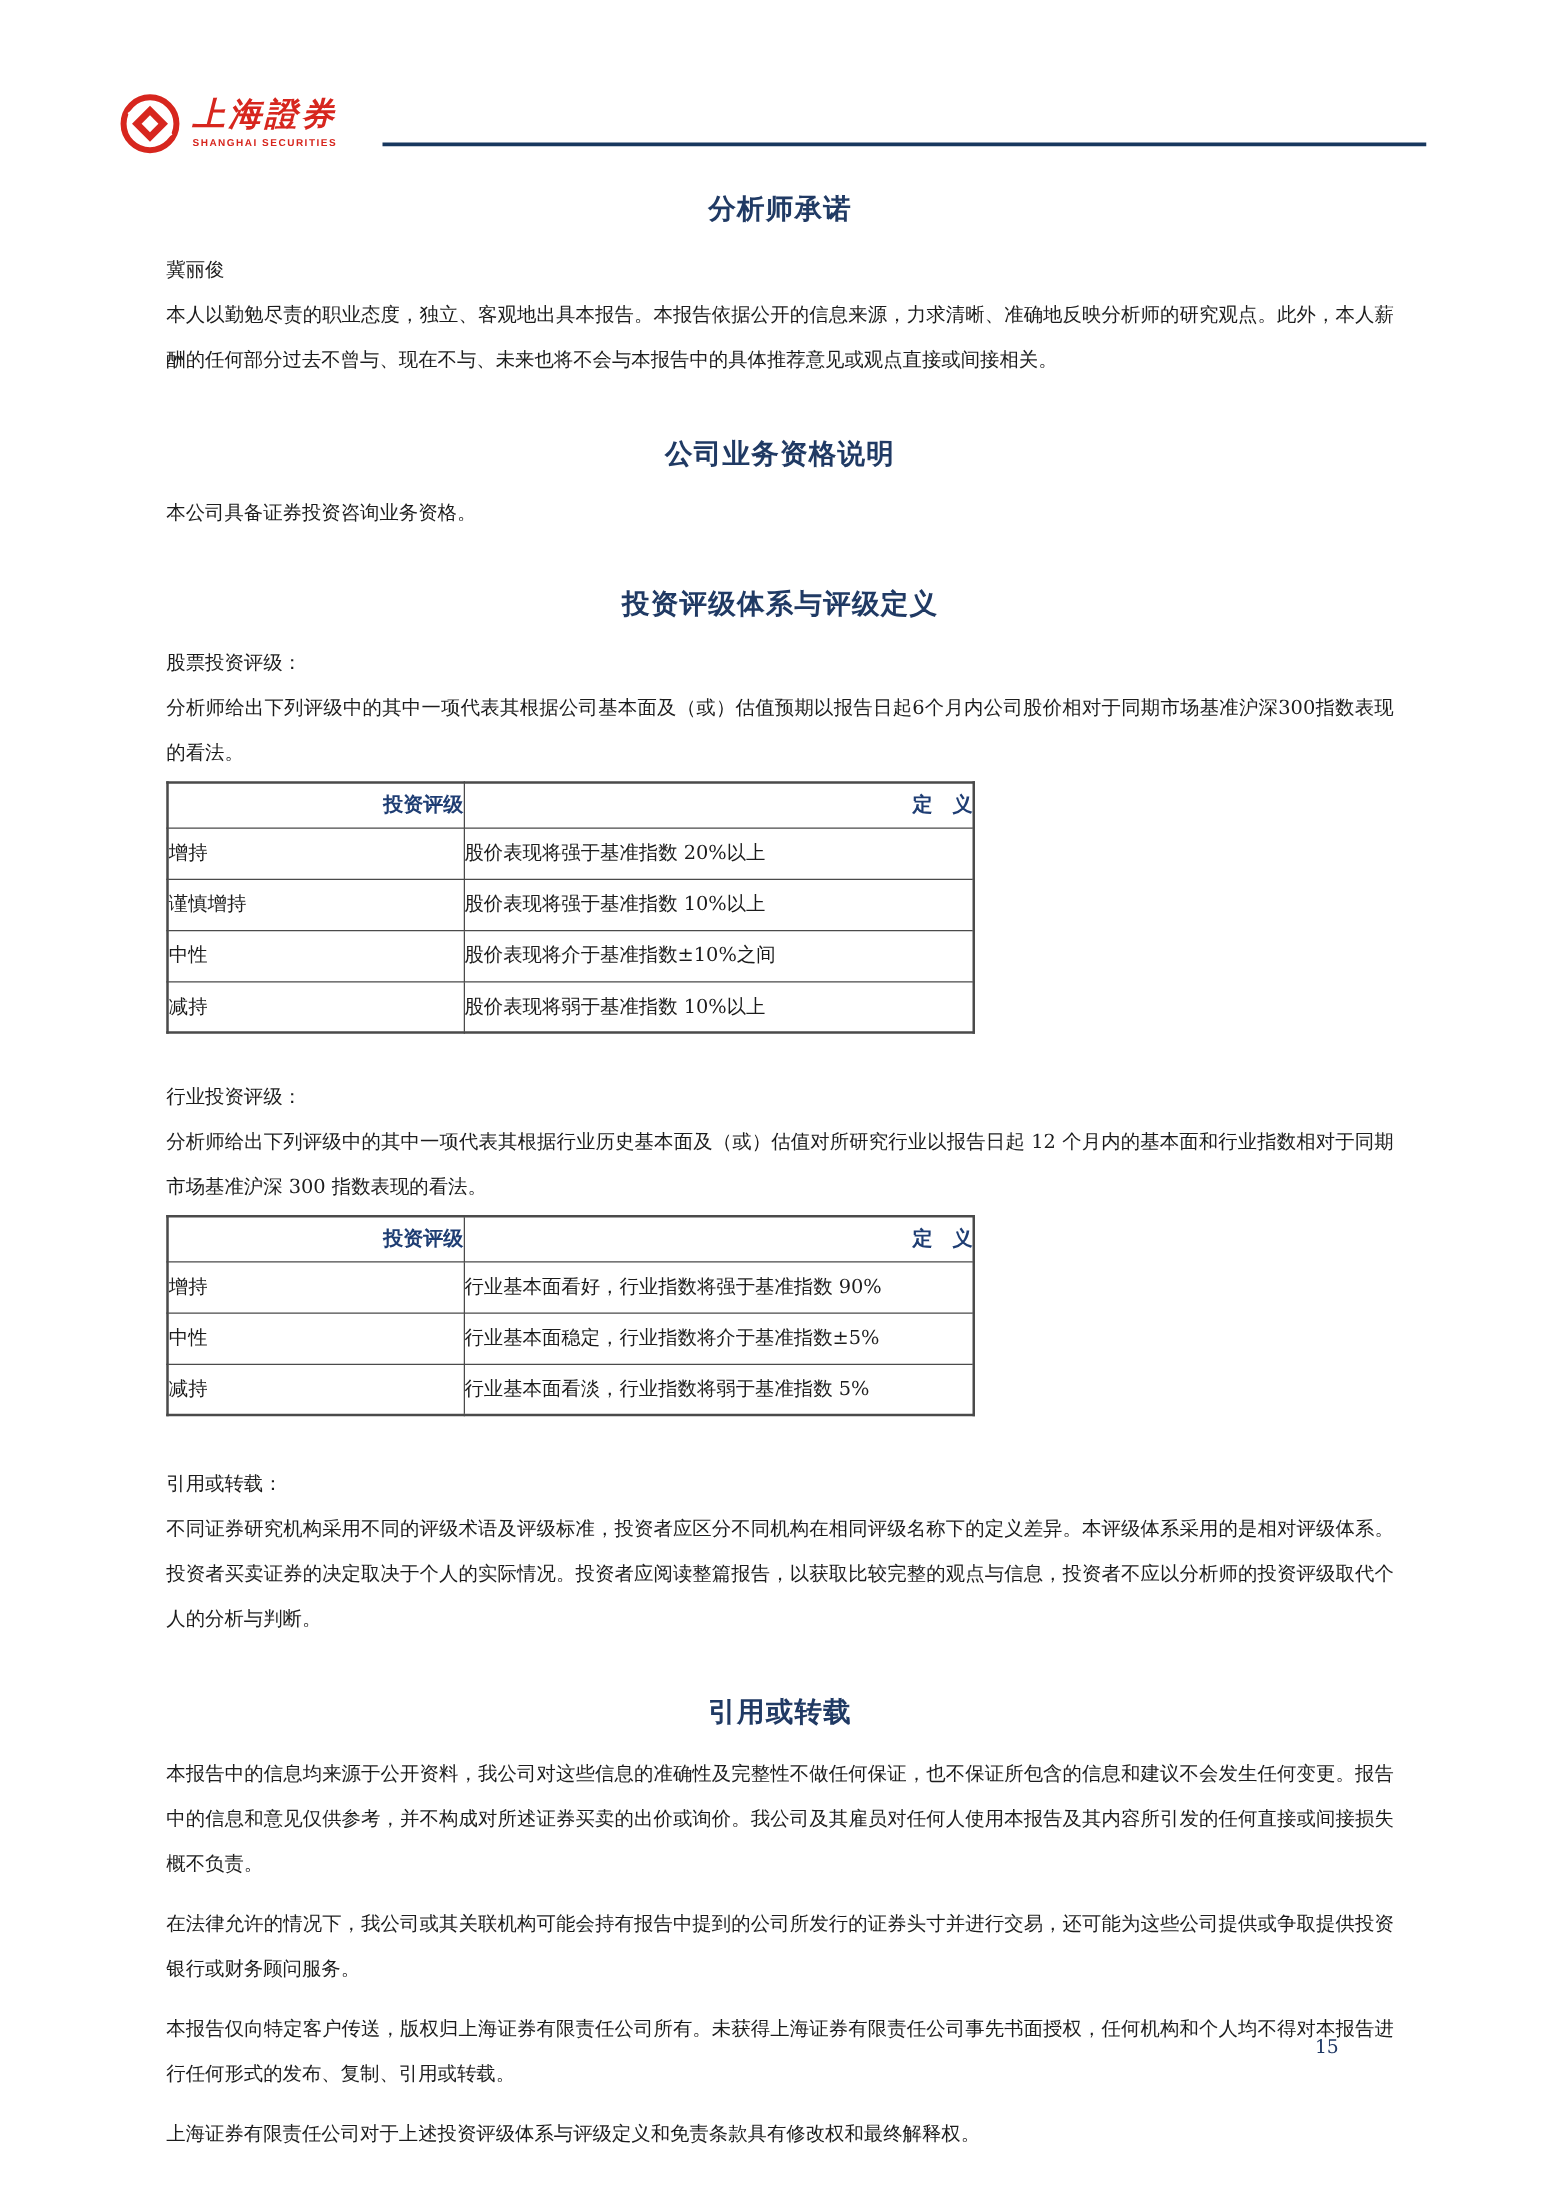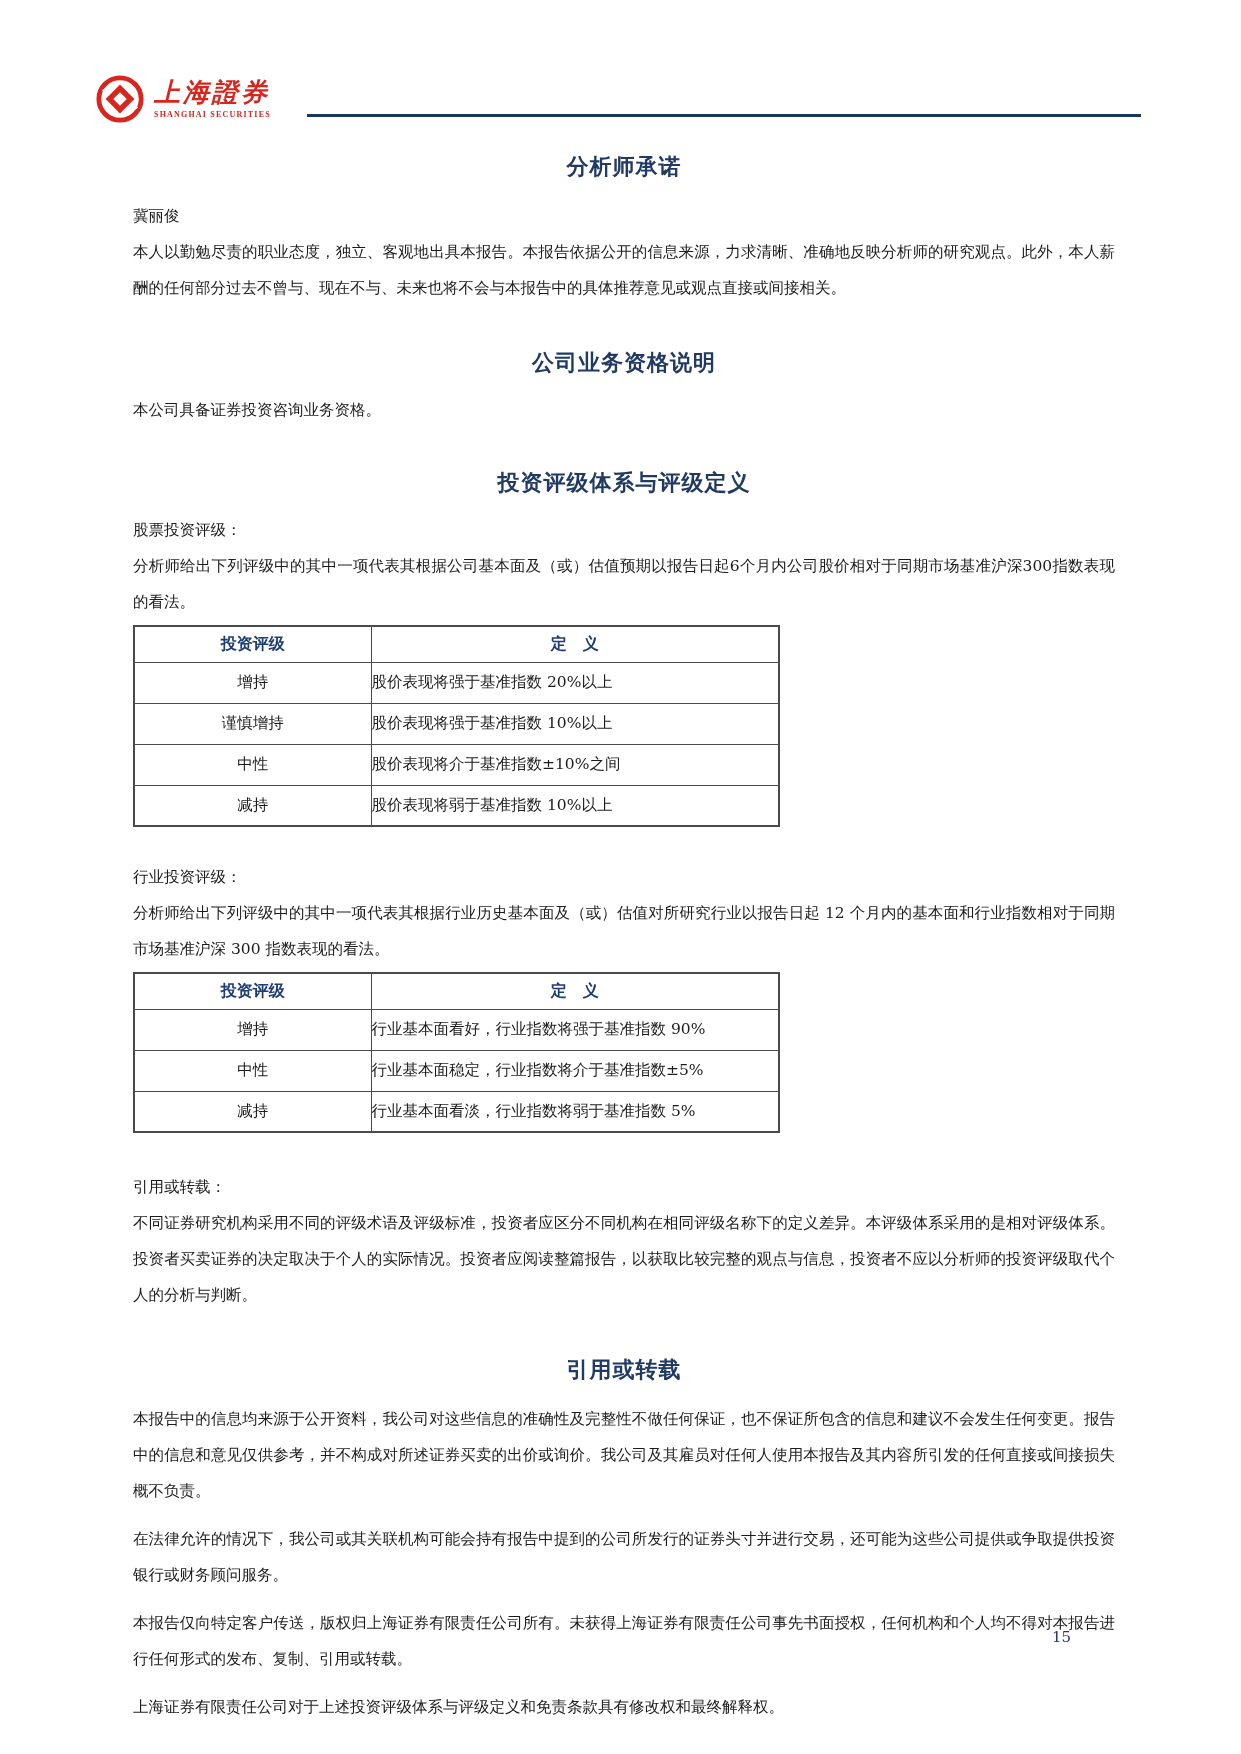--- a/index.html
+++ b/index.html
@@ -15,21 +15,21 @@
   .header { display:flex; align-items:flex-end; padding:74px 100px 0 95px; }
   .logo { display:flex; align-items:center; gap:9px; }
   .logo-mark { width:50px; height:50px; flex:0 0 auto; }
   .logo-text-block { display:flex; flex-direction:column; }
   .brand-cn {
     color:#d7261e; font-size:26px; font-weight:bold; font-style:italic;
     letter-spacing:3px; line-height:1.05; white-space:nowrap;
   }
   .brand-en {
     color:#d7261e; font-size:8px; font-weight:bold; letter-spacing:1.2px;
-    margin-top:3px; font-family:Liberation Serif, serif; white-space:nowrap;
+    margin-top:3px; font-family:Liberation Sans, sans-serif; white-space:nowrap;
   }
   .header-rule { flex:1; height:3px; background:#17375e; margin:0 0 7px 36px; }
 
   .content { padding:0 126px 0 133px; }
 
   .section-title {
     color:#203a64; font-size:22px; font-weight:bold;
     font-family:"DejaVu Sans","Liberation Sans",sans-serif;
     letter-spacing:1px;
     margin:36px 0 0;
@@ -52,27 +52,27 @@
     border-collapse:collapse;
     width:647px;
     margin:5px 0 0;
     border:2px solid #4a4a4a;
     font-size:15.5px;
   }
   table.rating-table th {
     border:1px solid #4a4a4a;
     color:#1e3d73; font-weight:bold; font-size:16px;
     font-family:"DejaVu Sans","Liberation Sans",sans-serif;
-    height:36px; text-align:center;
+    height:36px; text-align:right;
   }
   table.rating-table td {
     border:1px solid #4a4a4a;
     height:41px;
   }
-  table.rating-table td:first-child { width:237px; text-align:center; }
+  table.rating-table td:first-child { width:237px; }
   table.rating-table td:last-child  { text-align:left; }
 
   .gap-after-table { margin-top:32px; }
   .note-label { margin-top:36px; }
 
   .disc-par { margin-top:12px; }
   .disc-par.first { margin-top:16px; }
 
   .page-number {
     position:absolute; right:170px; top:1628px;

